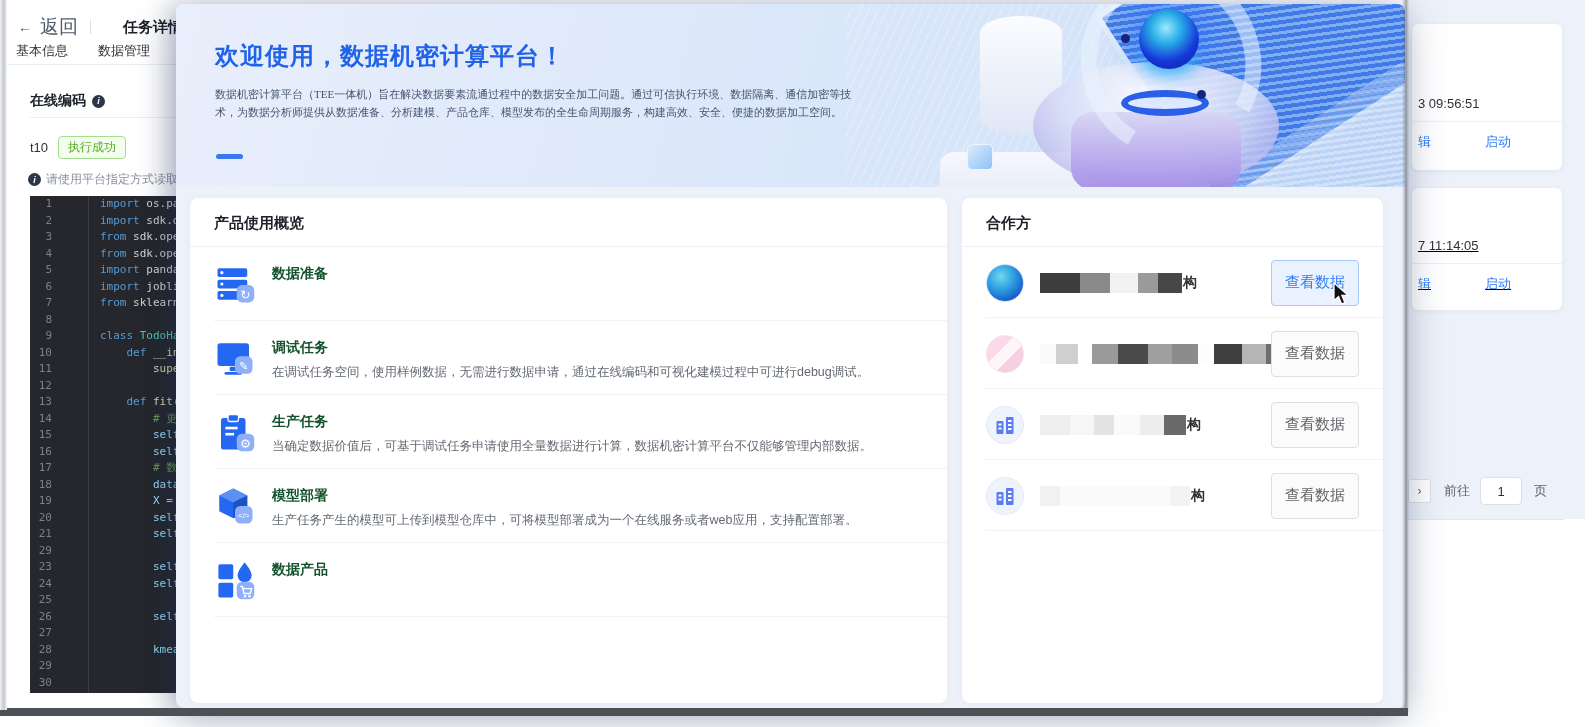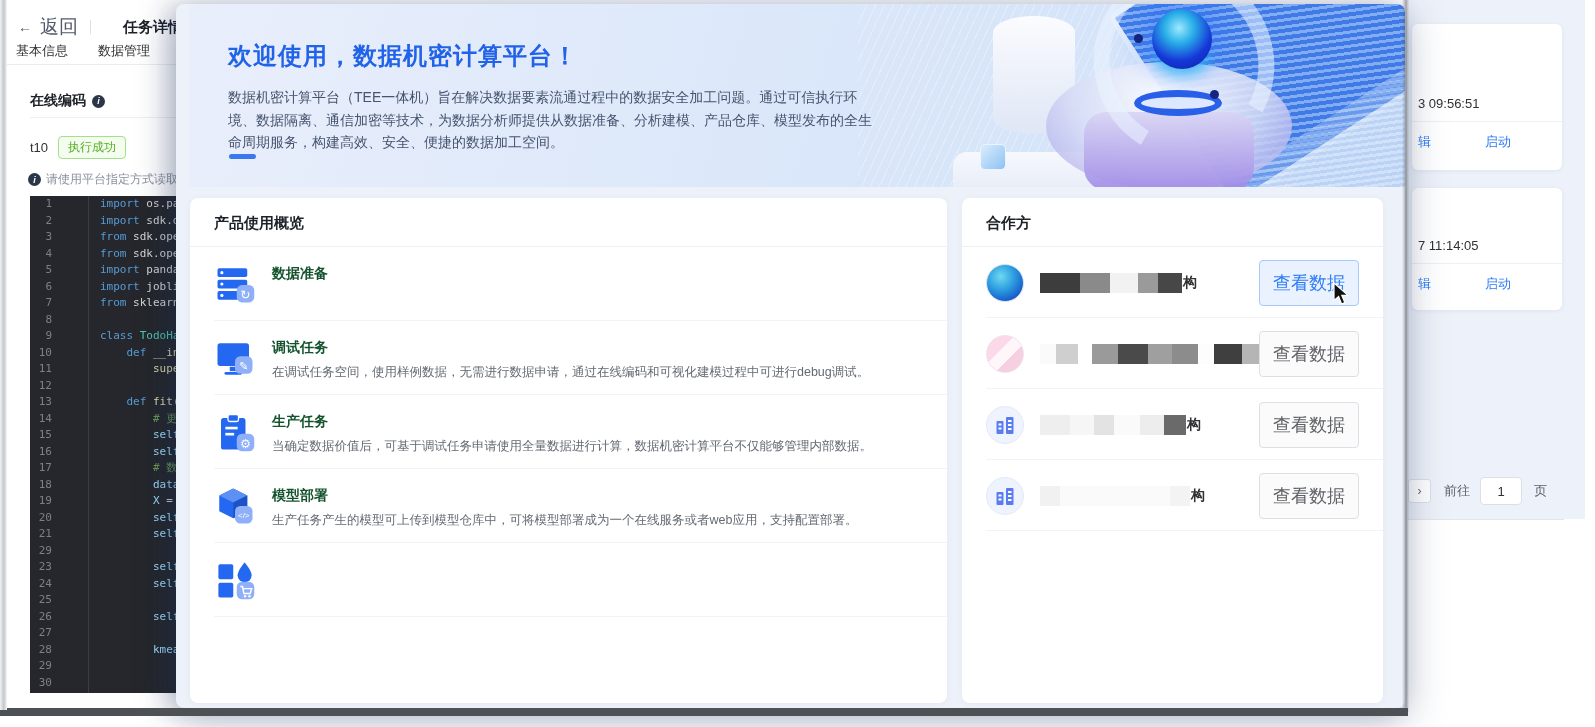--- a/index.html
+++ b/index.html
@@ -5,21 +5,21 @@
   * { margin:0; padding:0; box-sizing:border-box; }
   body { font-family:"Liberation Sans", sans-serif; background:#fff; }
   .screen { position:relative; width:1595px; height:727px; background:#ffffff; overflow:hidden; }
 
   
   .right-area { position:absolute; left:1408px; top:0; width:177px; height:727px; background:#fff; }
   .right-top { position:absolute; left:0; top:0; width:177px; height:519px; background:#edf1f9; }
   .side-card { position:relative; margin:18px 0 0 4px; width:150px; background:#fff; border-radius:6px;
                box-shadow:0 1px 4px rgba(60,80,120,.08); overflow:hidden; }
   .side-card:nth-of-type(1) { margin-top:24px; height:146px; padding-top:72px; }
-  .side-card:nth-of-type(2) { height:122px; padding-top:50px; }
+  .side-card:nth-of-type(2) { height:122px; padding-top:50px;text-decoration:underline; }
   .side-card-time { padding:0 0 10px 6px; font-size:13px; color:#303133; white-space:nowrap; }
   .side-card-divider { height:1px; background:#eef0f4; }
   .side-card-actions { display:flex; align-items:center; padding:11px 6px; gap:54px; }
   .side-link { font-size:13px; color:#2f7cf6; cursor:pointer; white-space:nowrap; }
   .pager { position:absolute; left:0; top:477px; width:177px; display:flex; align-items:center; }
   .pg-next { width:23px; height:24px; background:#fff; border:1px solid #dcdfe6; border-radius:3px;
              color:#606266; font-size:12px; line-height:1; }
   .pg-goto, .pg-unit { font-size:13px; color:#606266; }
   .pg-goto { margin-left:13px; }
   .pg-input { width:42px; height:28px; margin-left:10px; border:1px solid #dcdfe6; border-radius:4px;
@@ -63,24 +63,24 @@
   
   .win-bottom { position:absolute; left:0; top:708px; width:1408px; height:8px; background:#4d5156; z-index:8; }
   .win-left { position:absolute; left:0; top:0; width:7px; height:710px;
               background:linear-gradient(to right,#f2f2f2,#c2c6cc 55%,#f6f7f8); z-index:8; }
   .win-right-shadow { position:absolute; left:1402px; top:0; width:7px; height:712px; z-index:7;
               background:linear-gradient(to right, rgba(0,0,0,0), rgba(80,85,95,.5) 60%, rgba(0,0,0,0)); }
 
   
   .modal { position:absolute; left:176px; top:4px; width:1229px; height:704px; background:#edf1fa;
            border-radius:8px; box-shadow:0 10px 40px rgba(25,45,90,.35), -8px 0 24px rgba(25,45,90,.18); z-index:5; overflow:hidden; }
-  .banner { position:absolute; left:13px; top:0; width:1229px; height:183px; overflow:hidden;
+  .banner { position:absolute; left:0; top:0; width:1229px; height:183px; overflow:hidden;
             background:linear-gradient(105deg,#e9eefb 0%,#dce8fa 45%,#cfe0f8 100%); }
   .banner-title { position:absolute; left:39px; top:36px; font-size:24px; font-weight:bold; color:#2163e8; letter-spacing:1px; white-space:nowrap; }
-  .banner-desc { position:absolute; left:39px; top:82px; width:648px; font-size:14px; color:#46546f; line-height:1.62; }
+  .banner-desc { position:absolute; left:39px; top:82px; width:648px; font-size:11px; color:#46546f; line-height:1.62;font-family:Liberation Serif, serif; }
   .banner-dash { position:absolute; left:40px; top:150px; width:27px; height:5px; border-radius:3px; background:#3b78ee; }
 
   
   .hero { position:absolute; right:0; top:0; width:560px; height:183px; overflow:hidden; }
   .hx { position:absolute; }
   .hx-lines { inset:0; background:repeating-linear-gradient(115deg, rgba(255,255,255,.3) 0 1px, transparent 1px 8px); }
   .hx-panel { right:-28px; top:-88px; width:300px; height:230px; transform:rotate(-33deg);
               background:repeating-linear-gradient(25deg,#2f6fe4 0 4px,#79a8f2 4px 7px);
               border:5px solid #e4eefb; border-radius:8px; opacity:.9; }
   .hx-panel2 { right:-70px; top:112px; width:260px; height:180px; transform:rotate(-33deg);
@@ -130,21 +130,21 @@
   .p-avatar { width:38px; height:38px; border-radius:50%; border:1px solid #e3eaf8; background:#eef3fe;
               flex:0 0 auto; display:flex; align-items:center; justify-content:center; overflow:hidden; }
   .p-avatar svg { display:none; width:24px; height:24px; }
   .p-avatar.building svg { display:block; }
   .p-avatar.globe { background:radial-gradient(circle at 38% 32%, #6fd8f0, #2e9fe0 40%, #1557c8 78%, #0d3fa6); border-color:#cfe0f5; }
   .p-avatar.pink { background:linear-gradient(135deg,#fbd9e9 0 38%, #fff6fa 38% 62%, #f6cfe0 62%); border-color:#f3e2ec; }
   .p-name { display:flex; align-items:center; margin-left:16px; flex:1 1 auto; overflow:hidden; }
   .bname { display:flex; align-items:center; height:20px; }
   .bname i { display:block; height:20px; flex:0 0 auto; }
   .p-suffix { font-size:14px; font-weight:bold; color:#303133; margin-left:1px; white-space:nowrap; }
-  .p-btn { height:46px; padding:0 13px; border-radius:4px; font-size:18px; cursor:pointer; white-space:nowrap; flex:0 0 auto; }
+  .p-btn { height:46px; padding:0 13px; border-radius:4px; font-size:15px; cursor:pointer; white-space:nowrap; flex:0 0 auto; }
   .p-btn.default { background:#fbfbfc; border:1px solid #dcdfe6; color:#606266; }
   .p-btn.primary { background:#e9f2fe; border:1px solid #a8c9f9; color:#2f7cf6; }
 
   .cursor { position:absolute; left:1332px; top:282px; z-index:12; }
 </style>
 </head>
 <body>
 
 <div class="screen">
 
@@ -433,20 +433,21 @@
               <rect x="5" y="6" width="17" height="17" rx="2" fill="#2468f2"></rect>
               <rect x="5" y="27" width="17" height="17" rx="2" fill="#2468f2"></rect>
               <path d="M35 4 C35 4 27 13 27 18.5 a8 8 0 0 0 16 0 C43 13 35 4 35 4 Z" fill="#2468f2"></path>
               <rect x="26" y="26" width="20" height="20" rx="6" fill="#8fb0f8"></rect>
               <path d="M30 31.5 h2.6 l1.6 8 h7.2 l1.6 -5.6 h-9.6" stroke="#fff" stroke-width="1.6" fill="none"></path>
               <circle cx="35.5" cy="42.5" r="1.4" fill="#fff"></circle>
               <circle cx="40.5" cy="42.5" r="1.4" fill="#fff"></circle>
             </svg>
           </div>
           <div class="ov-text">
+            <div class="ov-title">数据产品</div>
           </div>
         </div>
     </div>
 
     <div class="partners-card">
       <div class="card-header">合作方</div>
       <div class="card-divider"></div>
       <div class="p-row">
           <div class="p-avatar globe">
             

